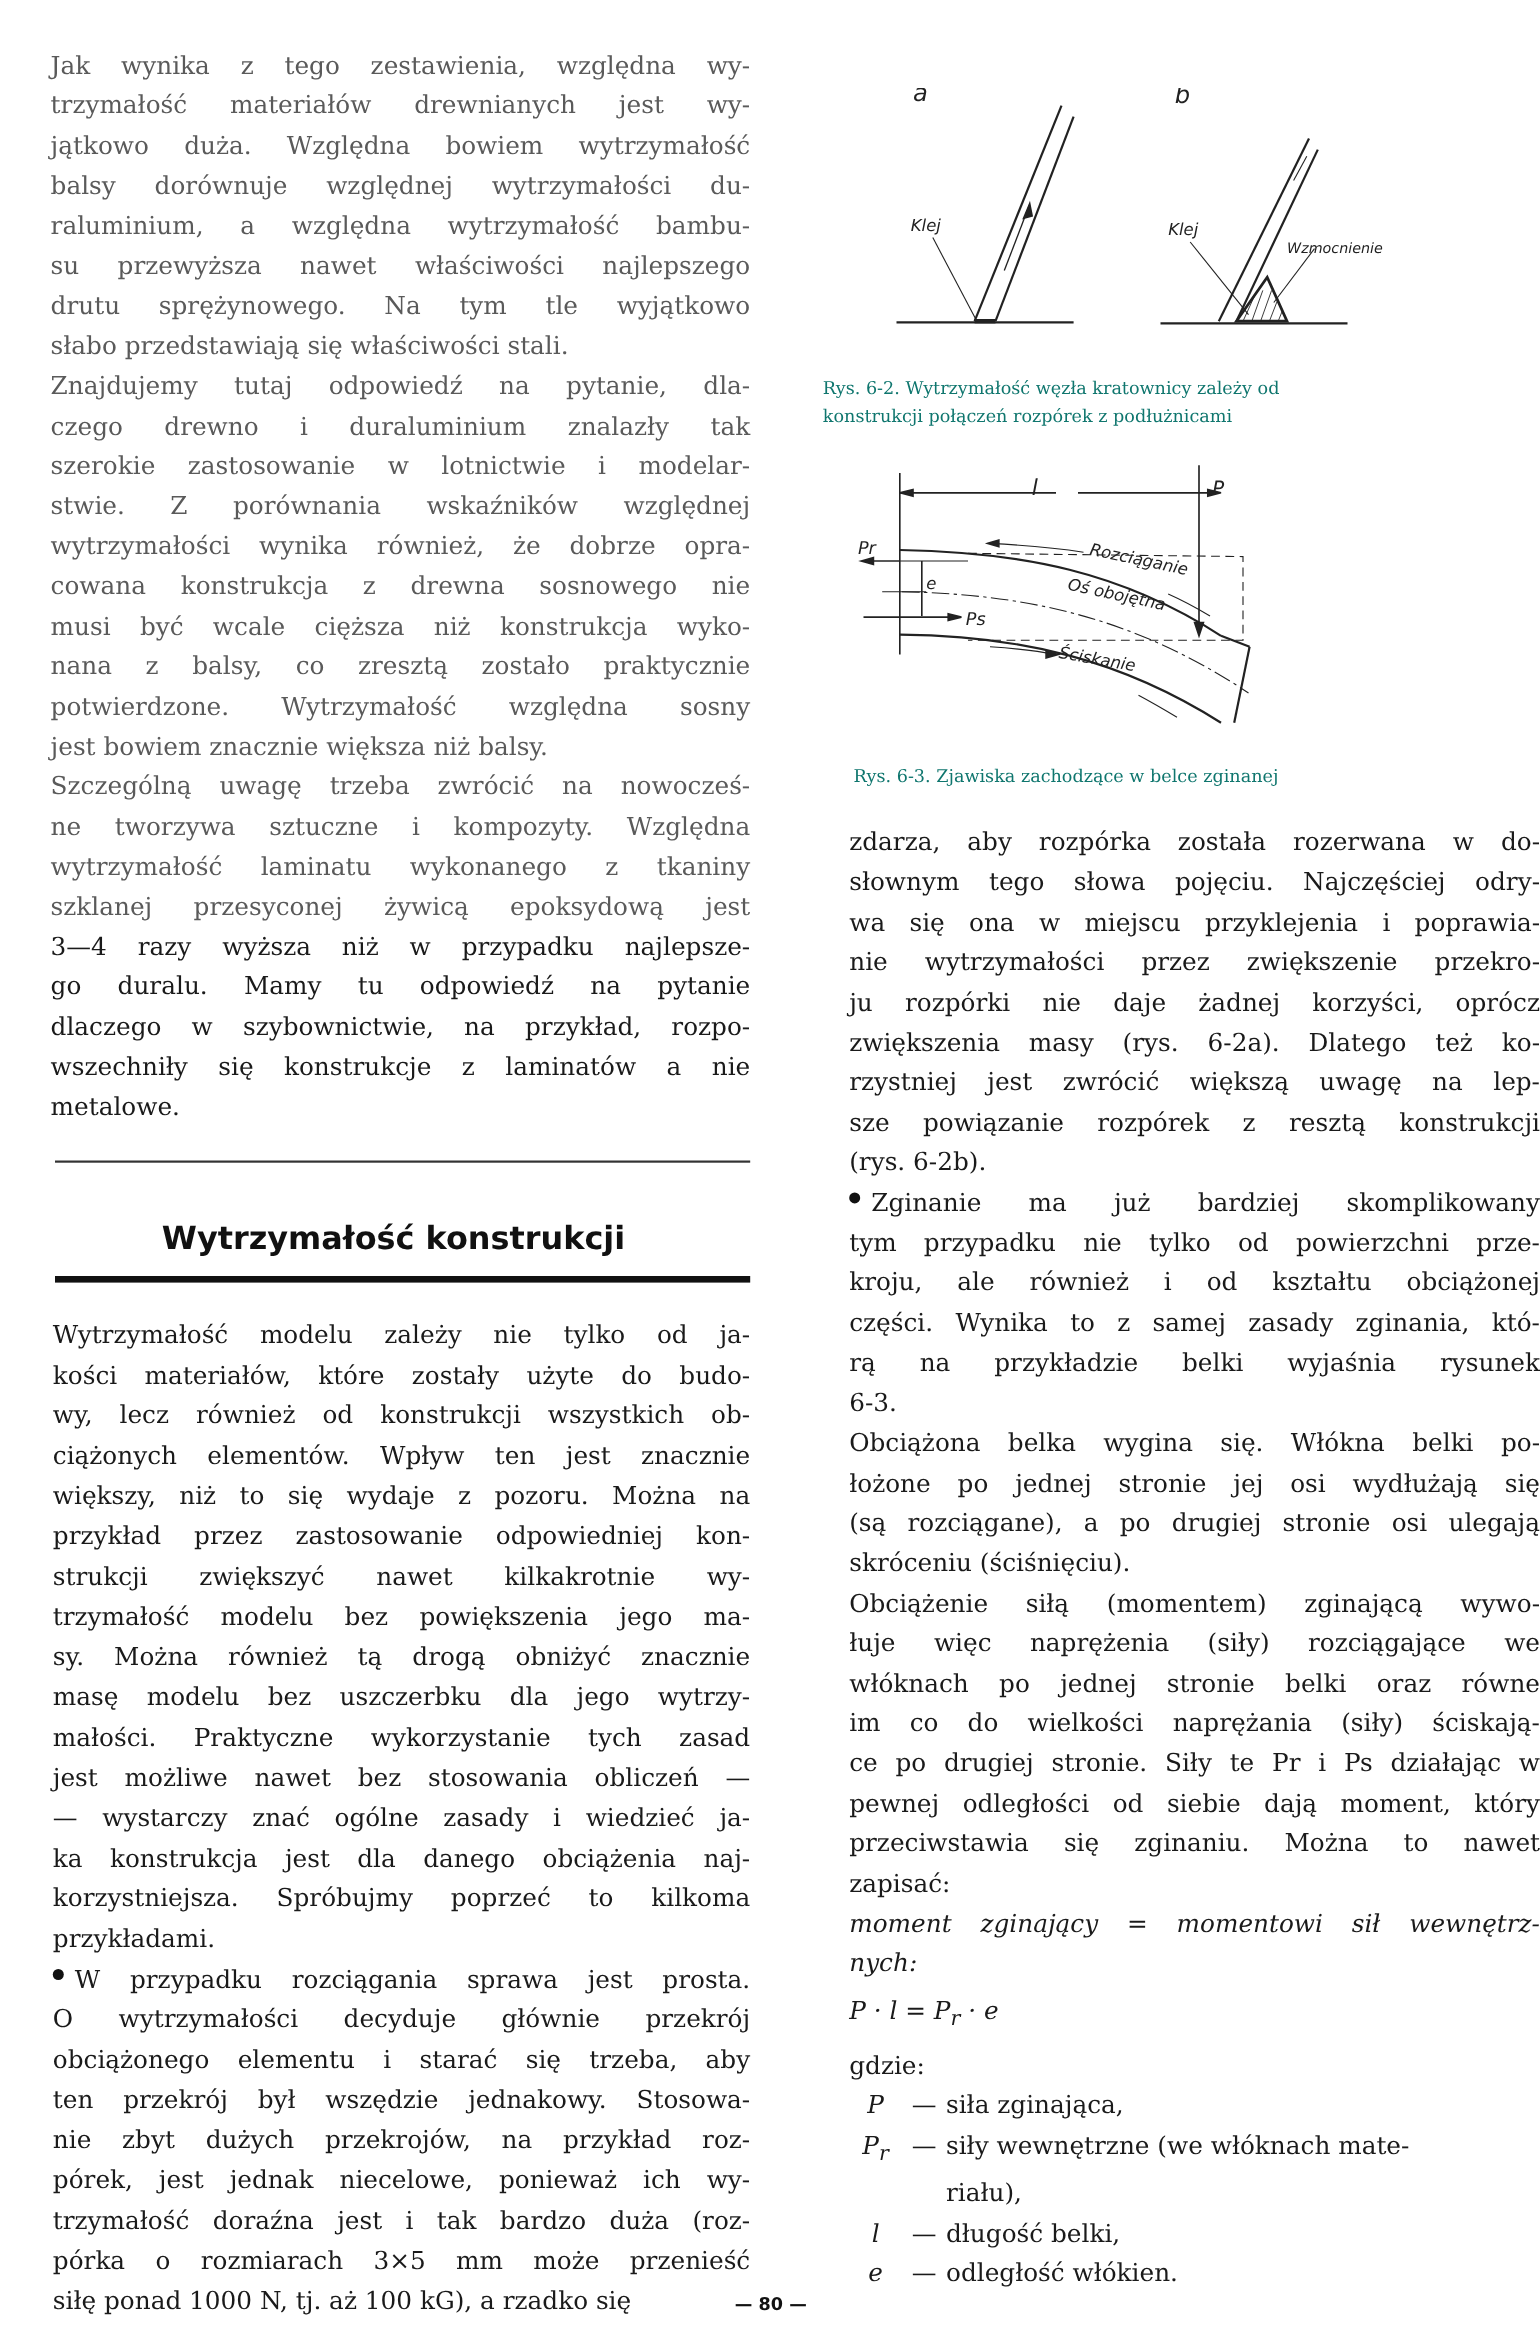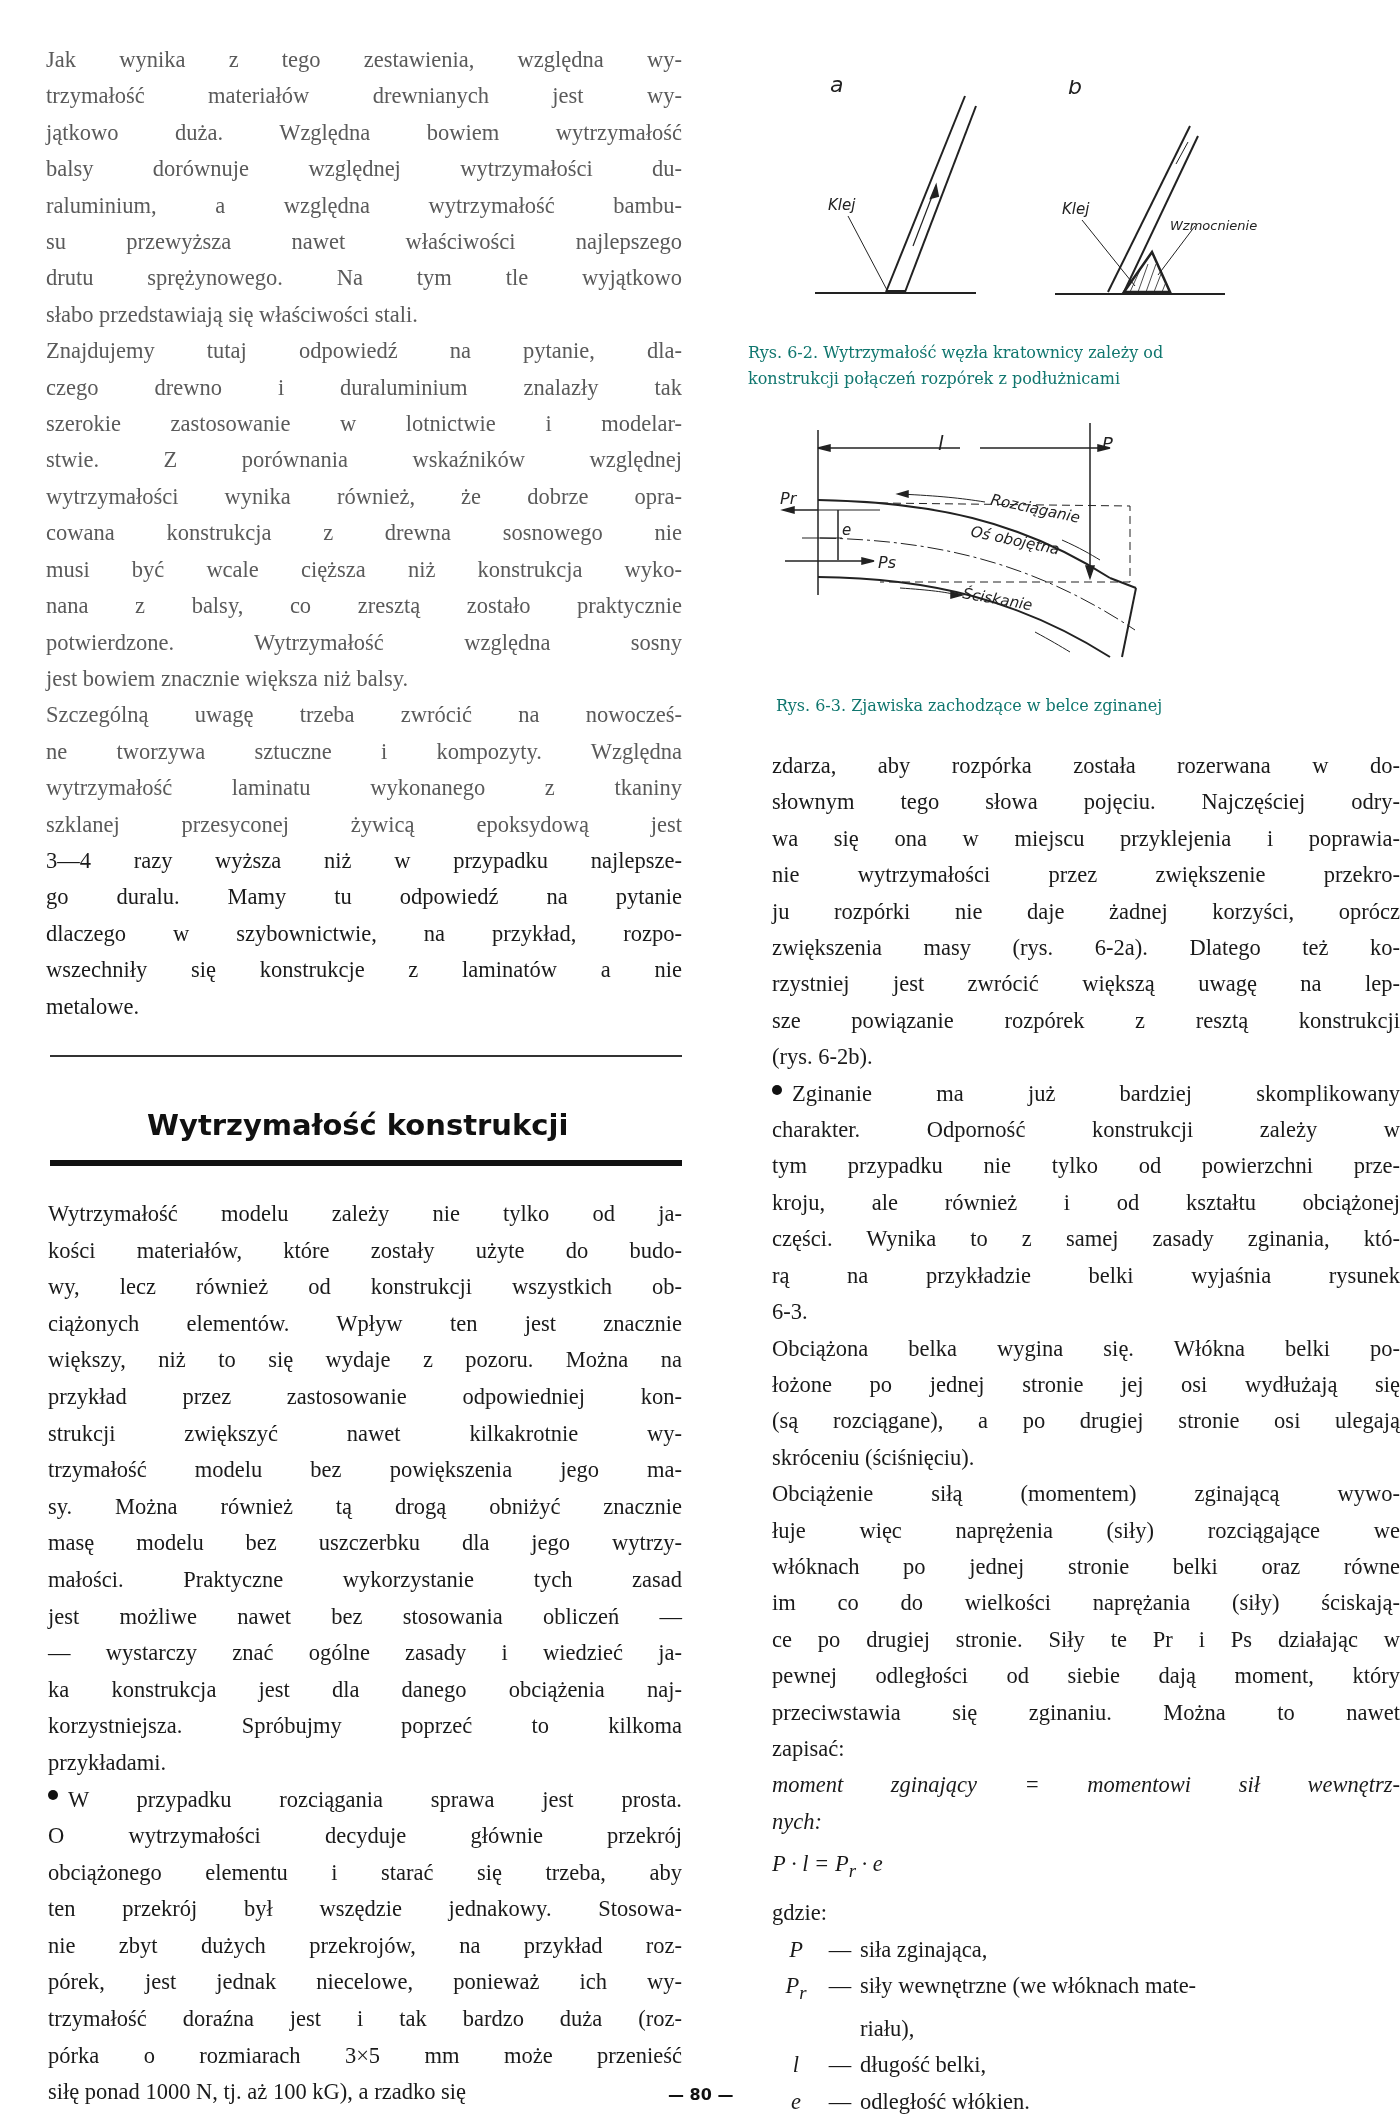--- a/index.html
+++ b/index.html
@@ -1,18 +1,18 @@
 <!DOCTYPE html>
 <html><head>
 <meta charset="utf-8">
 <style>
   html, body { margin: 0; padding: 0; background: #ffffff; }
   body { width: 1400px; height: 2124px; position: relative; overflow: hidden;
          font-family: "DejaVu Serif", "Liberation Serif", serif; color: #1a1a1a; }
-  .col { position: absolute; font-size: 22.5px; line-height: 36.4px; text-align: justify; font-family: Liberation Serif, serif; }
+  .col { position: absolute; font-size: 22.5px; line-height: 36.4px; text-align: justify; }
   .left-col { left: 46px; top: 42px; width: 636px; }
   .right-col { left: 772px; top: 748px; width: 628px; }
   .faded { color: #5a5a5a; }
   .line { display: block; text-align: justify; text-align-last: justify; white-space: nowrap; }
   .line.last { text-align-last: left; }
   .rule-thin { position: absolute; left: 50px; width: 632px; height: 2px; background: #333; top: 1055px; }
   .section-heading { position: absolute; left: 147px; top: 1108px; font-family: "DejaVu Sans", "Liberation Sans", sans-serif;
                      font-weight: bold; font-size: 29px; color: #111; }
   .rule-thick { position: absolute; left: 50px; width: 632px; height: 6px; background: #111; top: 1160px; }
   .left-body { position: absolute; left: 48px; top: 1196px; width: 634px; font-size: 22.5px; line-height: 36.6px; }
@@ -181,21 +181,20 @@
     <span class="line">zdarza, aby rozpórka została rozerwana w do-</span>
     <span class="line">słownym tego słowa pojęciu. Najczęściej odry-</span>
     <span class="line">wa się ona w miejscu przyklejenia i poprawia-</span>
     <span class="line">nie wytrzymałości przez zwiększenie przekro-</span>
     <span class="line">ju rozpórki nie daje żadnej korzyści, oprócz</span>
     <span class="line">zwiększenia masy (rys. 6-2a). Dlatego też ko-</span>
     <span class="line">rzystniej jest zwrócić większą uwagę na lep-</span>
     <span class="line">sze powiązanie rozpórek z resztą konstrukcji</span>
     <span class="line last">(rys. 6-2b).</span>
     <span class="line"><span class="bullet"></span><span>Zginanie ma już bardziej skomplikowany</span></span>
-    <span class="line">charakter. Odporność konstrukcji zależy w</span>
     <span class="line">tym przypadku nie tylko od powierzchni prze-</span>
     <span class="line">kroju, ale również i od kształtu obciążonej</span>
     <span class="line">części. Wynika to z samej zasady zginania, któ-</span>
     <span class="line">rą na przykładzie belki wyjaśnia rysunek</span>
     <span class="line last">6-3.</span>
     <span class="line">Obciążona belka wygina się. Włókna belki po-</span>
     <span class="line">łożone po jednej stronie jej osi wydłużają się</span>
     <span class="line">(są rozciągane), a po drugiej stronie osi ulegają</span>
     <span class="line last">skróceniu (ściśnięciu).</span>
     <span class="line">Obciążenie siłą (momentem) zginającą wywo-</span>

